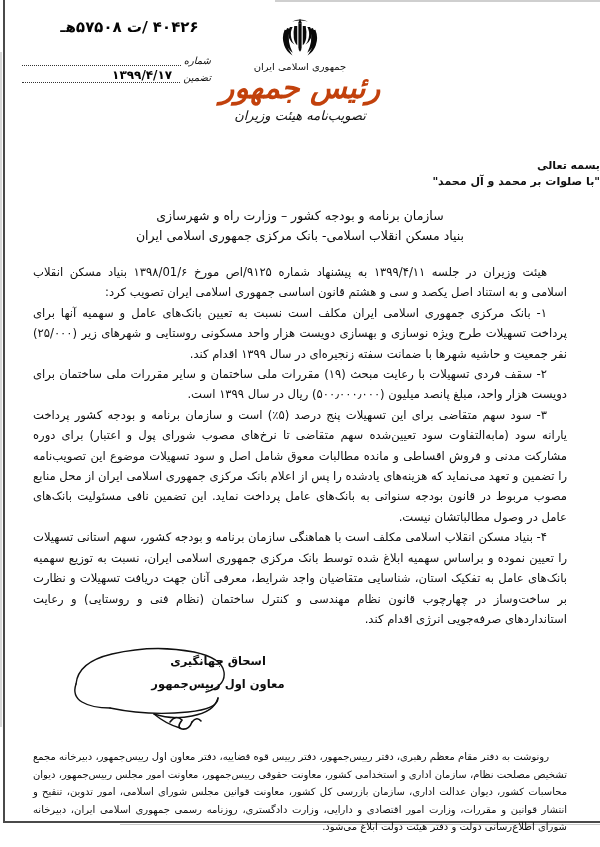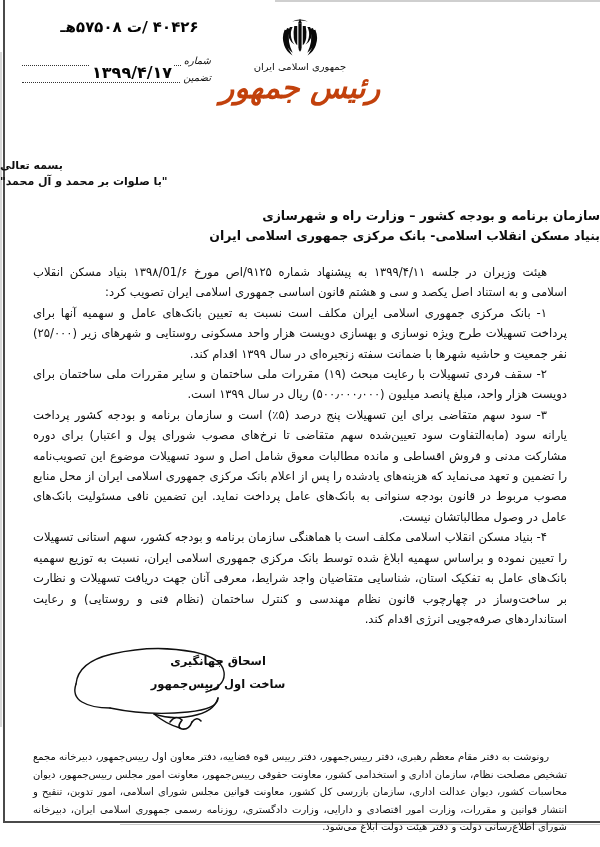--- a/index.html
+++ b/index.html
@@ -130,46 +130,47 @@
   .field-dots {
     flex: 1 1 auto;
     border-bottom: 1.5px dotted #333;
     height: 11px;
     position: relative;
   }
   .field-value {
     position: absolute;
     right: 6px;
     bottom: 0px;
-    font-size: 16px;
+    font-size: 12px;
     font-weight: 700;
     letter-spacing: 0.6px;
     color: #050505;
     white-space: nowrap;
     background: #fff;
     padding: 0 2px;
   }
 
   
   .bism {
     position: absolute;
     left: 0; right: 0;
     top: 158px;
-    text-align: left;
+    text-align: right;
     font-size: 11px;
     font-weight: 700;
     line-height: 16px;
     color: #101010;
   }
   .org-lines {
     position: absolute;
     left: 0; right: 0;
     top: 206px;
+    text-align: center;
     font-size: 12.5px;
-    font-weight: 700;
+    font-weight: 400;
     line-height: 20px;
     color: #0d0d0d;
     letter-spacing: 0.1px;
   }
 
   
   .body-text {
     position: absolute;
     right: 33px;
     left: 33px;
@@ -272,20 +273,21 @@
 
           <path d="M22 26 q-9 14 -4 32 q4 14 16 22 q-6 -12 -8 -24 q-2 -16 2 -28 q-3 -1 -6 -2 z"></path>
           <path d="M16.5 30 q-7 17 -1 34 q5 15 18 22 q-10 -13 -13 -26 q-4 -17 1 -29 z"></path>
 
           <path d="M78 26 q9 14 4 32 q-4 14 -16 22 q6 -12 8 -24 q2 -16 -2 -28 q3 -1 6 -2 z"></path>
           <path d="M83.5 30 q7 17 1 34 q-5 15 -18 22 q10 -13 13 -26 q4 -17 -1 -29 z"></path>
         </g>
       </svg>
       <div class="republic-line">جمهوری اسلامی ایران</div>
       <div class="president-line">رئیس جمهور</div>
+      <div class="decree-line">تصویب‌نامه هیئت وزیران</div>
     </div>
 
     <div class="stamp-block">
       <div class="doc-number">۴۰۴۲۶ /ت ۵۷۵۰۸هـ</div>
       <div class="field-rows">
         <div class="field-row">
           <span class="field-label">شماره</span>
           <span class="field-dots">
             <span class="field-value"></span>
           </span>
@@ -327,21 +329,21 @@
         <path d="M156 52 q-4 14 -26 18 q-20 4 -38 -2"></path>
         <path d="M92 68 q12 10 26 14"></path>
       </g>
       <g fill="none" stroke="#0e0e0e" stroke-width="1.6" stroke-linecap="round">
         <path d="M108 76 q6 -8 12 -2 q-6 8 0 9 q7 1 10 -7"></path>
         <path d="M130 76 q5 -6 9 -1"></path>
       </g>
     </svg>
     <div class="sig-names">
       <div class="sig-name">اسحاق جهانگیری</div>
-      <div class="sig-title">ساخت اول رییس‌جمهور</div>
+      <div class="sig-title">معاون اول رییس‌جمهور</div>
     </div>
   </div>
 
   <div class="footer-text">
     <p>رونوشت به دفتر مقام معظم رهبری، دفتر ریيس‌جمهور، دفتر ریيس قوه قضاییه، دفتر معاون اول رییس‌جمهور، دبیرخانه مجمع تشخیص مصلحت نظام، سازمان اداری و استخدامی کشور، معاونت حقوقی رییس‌جمهور، معاونت امور مجلس رییس‌جمهور، دیوان محاسبات کشور، دیوان عدالت اداری، سازمان بازرسی کل کشور، معاونت قوانین مجلس شورای اسلامی، امور تدوین، تنقیح و انتشار قوانین و مقررات، وزارت امور اقتصادی و دارایی، وزارت دادگستری، روزنامه رسمی جمهوری اسلامی ایران، دبیرخانه شورای اطلاع‌رسانی دولت و دفتر هیئت دولت ابلاغ می‌شود.</p>
   </div>
 
 </div>
 
 </body></html>

